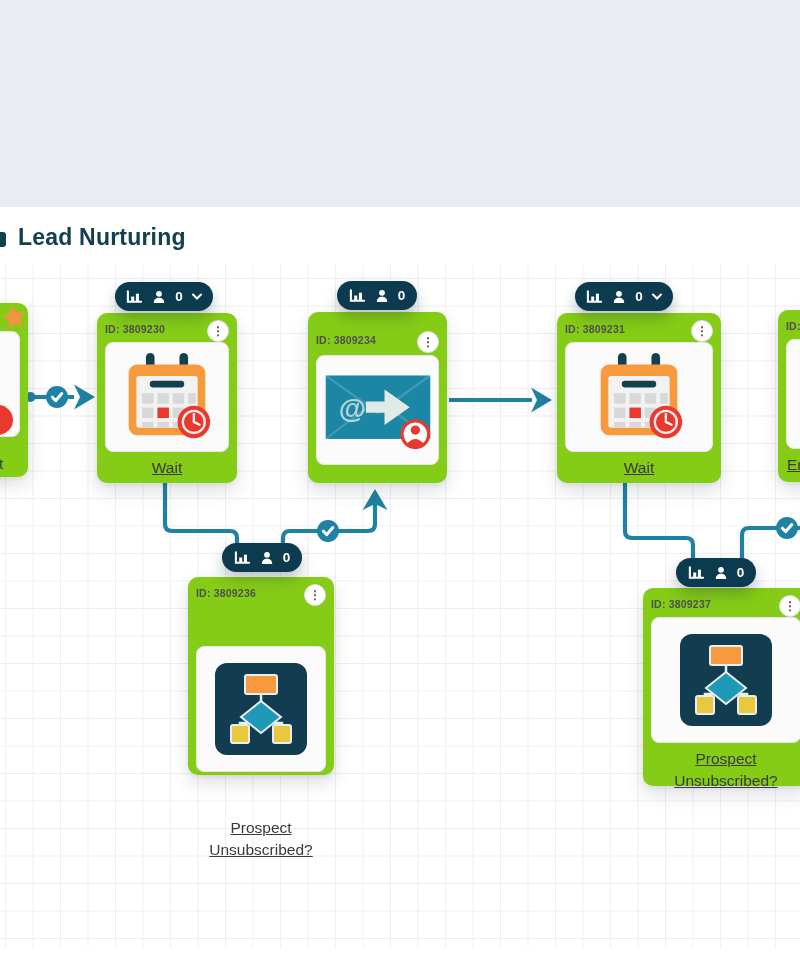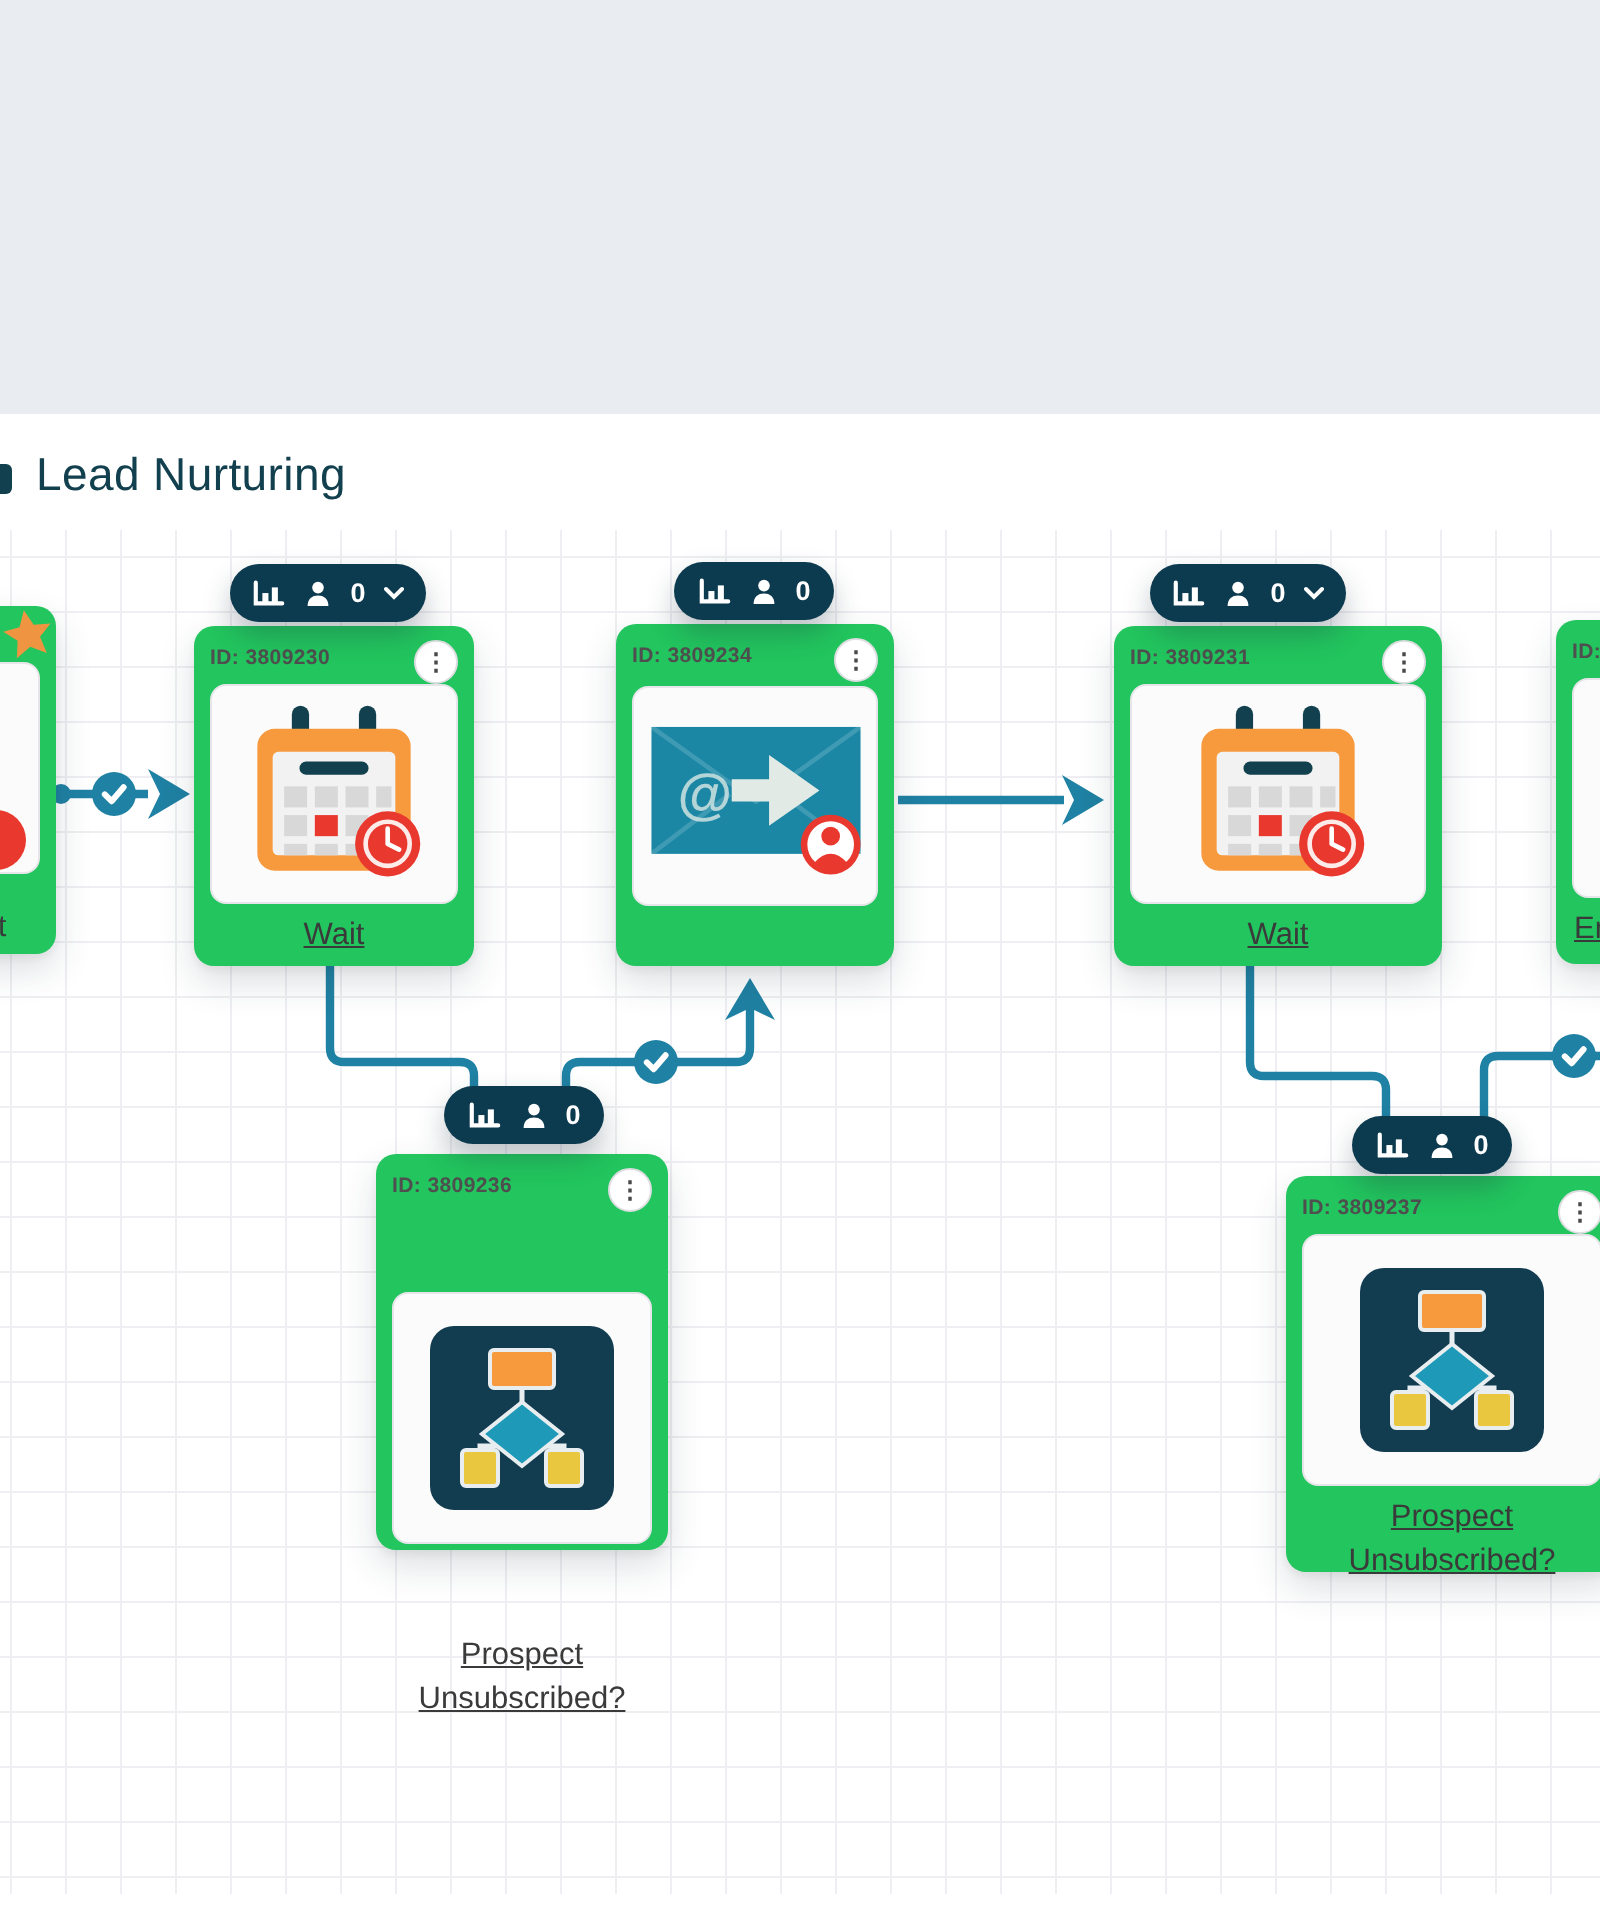--- a/index.html
+++ b/index.html
@@ -1,48 +1,48 @@
 <!DOCTYPE html>
 <html><head>
 <meta charset="utf-8">
 <style>
   html,body{margin:0;padding:0;}
   body{font-family:"Liberation Sans","DejaVu Sans",sans-serif;}
   #page{position:relative;width:800px;height:958px;overflow:hidden;background:#ffffff;}
 
   
   .top-band{position:absolute;left:0;top:0;width:800px;height:207px;background:#e9edf2;}
-  .title{position:absolute;left:18px;top:224px;font-size:23px;font-weight:400;color:#12404e;letter-spacing:.2px;}
+  .title{position:absolute;left:18px;top:224px;font-size:23px;font-weight:700;color:#12404e;letter-spacing:.2px;}
   .title-frag{position:absolute;left:0;top:232px;width:6px;height:15px;background:#12404e;border-radius:0 3px 3px 0;}
 
   
   .canvas-grid{position:absolute;left:0;top:265px;width:800px;height:682px;
     background-image:
       linear-gradient(to right,#efeff3 1px,transparent 1px),
       linear-gradient(to bottom,#efeff3 1px,transparent 1px);
     background-size:27.5px 27.5px;background-position:5px 13px;}
 
   
   .flow-svg{position:absolute;left:0;top:0;z-index:1;}
 
   
-  .node{position:absolute;background:#22c55e;border-radius:10px;z-index:2;
+  .node{position:absolute;background:#84cc16;border-radius:10px;z-index:2;
     box-shadow:0 8px 18px rgba(40,55,70,.16),0 2px 4px rgba(0,0,0,.06);
     display:flex;flex-direction:column;padding:7px 8px 6px 8px;box-sizing:border-box;}
   .node-head{display:flex;align-items:flex-start;justify-content:space-between;height:24px;}
   .node-id{font-size:10.5px;font-weight:700;color:#4f4f4f;letter-spacing:.2px;padding-top:3px;}
   .kebab{width:22px;height:22px;border-radius:50%;border:1px solid #dedee2;background:#fff;
     display:flex;align-items:center;justify-content:center;padding:0;cursor:pointer;}
   .kebab .dots{font-size:12px;line-height:1;color:#4a4a4a;font-weight:700;}
   .icon-box{background:#fbfbfc;border:1px solid #e6e6ea;border-radius:8px;flex:0 0 auto;
     display:flex;align-items:center;justify-content:center;}
   .node-label{text-align:center;font-size:15.5px;color:#3a3a3a;line-height:22px;padding-top:5px;text-decoration:underline;}
 
   .n-wait1{left:97px;top:313px;width:140px;height:170px;}
-  .n-email1{left:308px;top:312px;width:139px;height:171px;}
+  .n-email1{left:308px;top:312px;width:139px;height:171px;justify-content:center;}
   .n-wait2{left:557px;top:313px;width:164px;height:170px;}
   .n-dec1{left:188px;top:577px;width:146px;height:198px;gap:40px;}
   .n-dec2{left:643px;top:588px;width:166px;height:198px;}
   .n-right{left:778px;top:310px;width:148px;height:172px;}
   .n-right .node-label{text-align:left;padding-left:1px;}
   .n-left{left:-120px;top:303px;width:148px;height:174px;}
 
   .box-sm{height:108px;}
   .box-lg{height:124px;}
 

